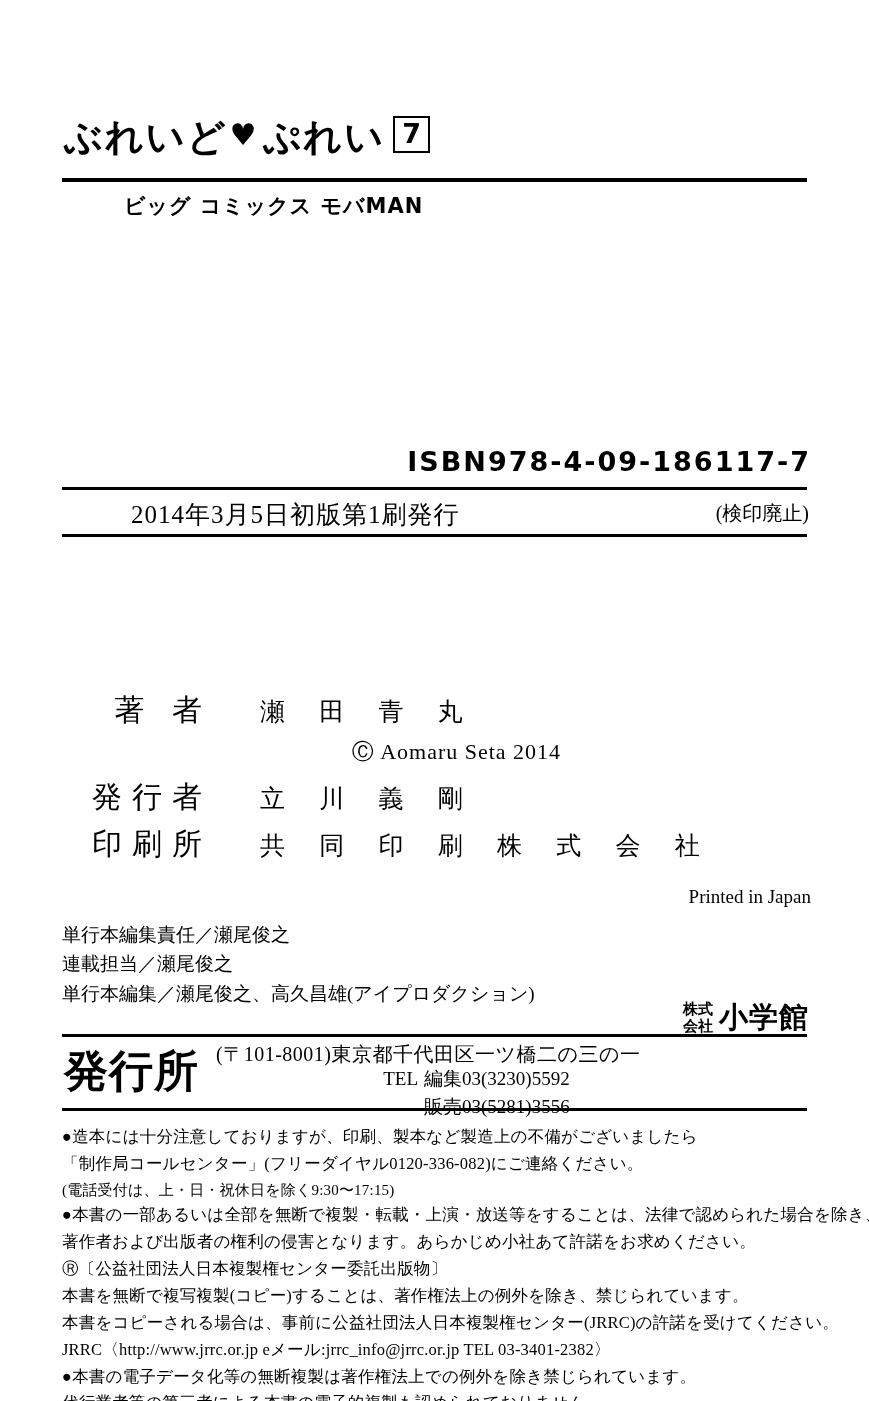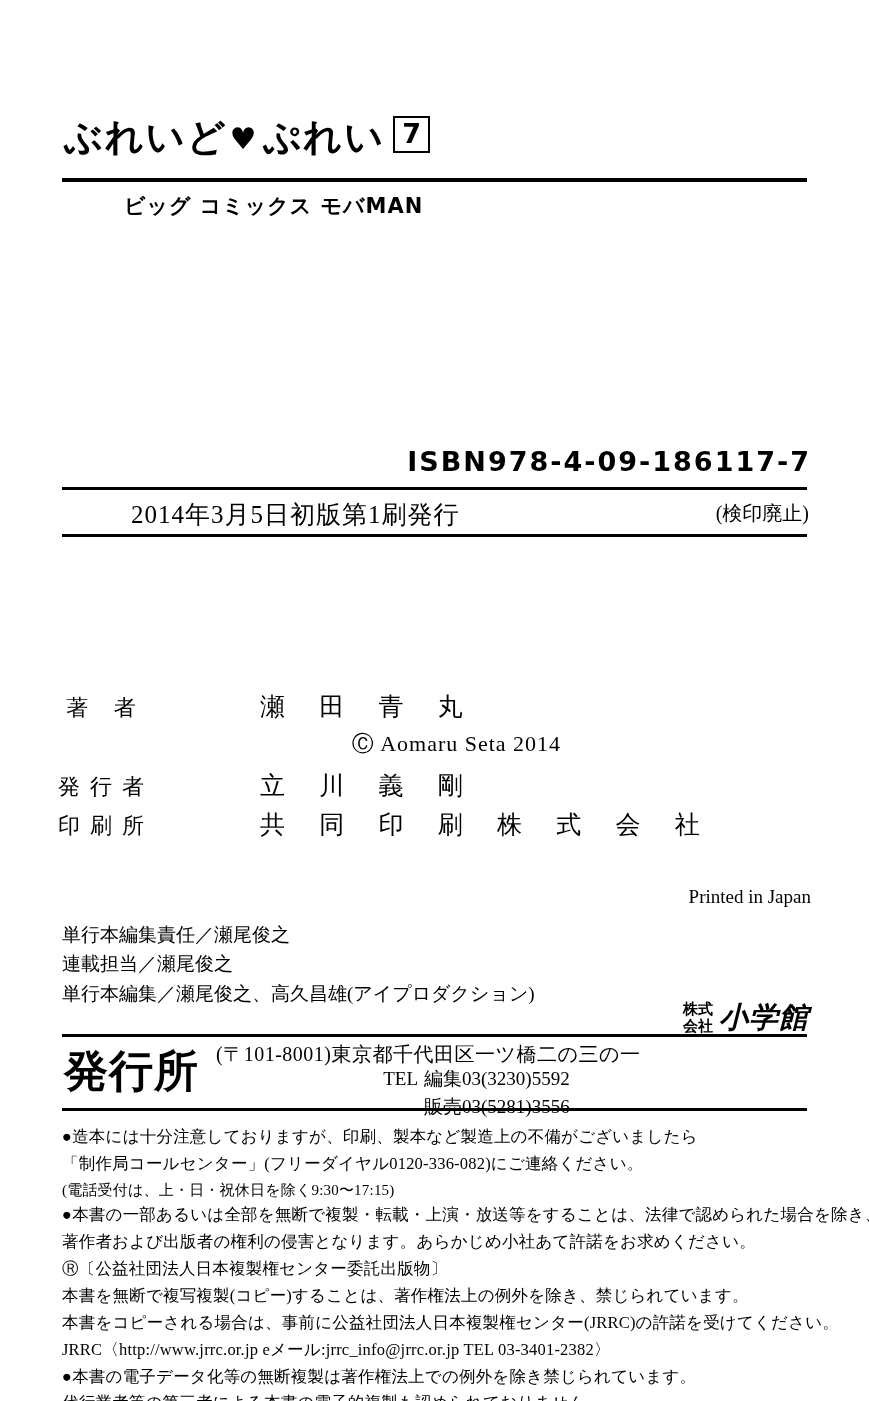--- a/index.html
+++ b/index.html
@@ -19,21 +19,21 @@
     position: absolute;
     inset: 0;
   }
 
   
   .title-row {
     position: absolute;
     left: 64px;
     top: 118px;
     display: flex;
-    align-items: flex-end;
+    align-items: center;
   }
   .title-main {
     font-family: "DejaVu Sans", sans-serif;
     font-weight: bold;
     font-size: 38px;
     letter-spacing: 2px;
     line-height: 1;
   }
   .heart {
     font-size: 30px;
@@ -119,24 +119,24 @@
     top: 690px;
     width: 869px;
   }
   .credit-row {
     display: flex;
     align-items: baseline;
     margin-bottom: 6px;
   }
   .credit-label {
     width: 260px;
-    text-align: center;
+    text-align: right;
     padding-right: 48px;
     box-sizing: border-box;
-    font-size: 22px;
+    font-size: 30px;
     letter-spacing: 10px;
   }
   .credit-value {
     font-size: 25px;
     letter-spacing: 14px;
   }
   .copyline {
     text-align: center;
     font-size: 22px;
     letter-spacing: 1px;
@@ -210,21 +210,20 @@
     font-size: 15px;
     line-height: 1.15;
     font-weight: bold;
     margin-right: 6px;
   }
   .pub-name .sho {
     font-family: "DejaVu Sans", sans-serif;
     font-weight: bold;
     font-size: 29px;
     letter-spacing: 1px;
-    font-style: italic;
   }
   .rule-pub-bottom {
     position: absolute;
     left: 62px;
     top: 1108px;
     width: 745px;
     height: 3px;
     background: #000;
   }
 

